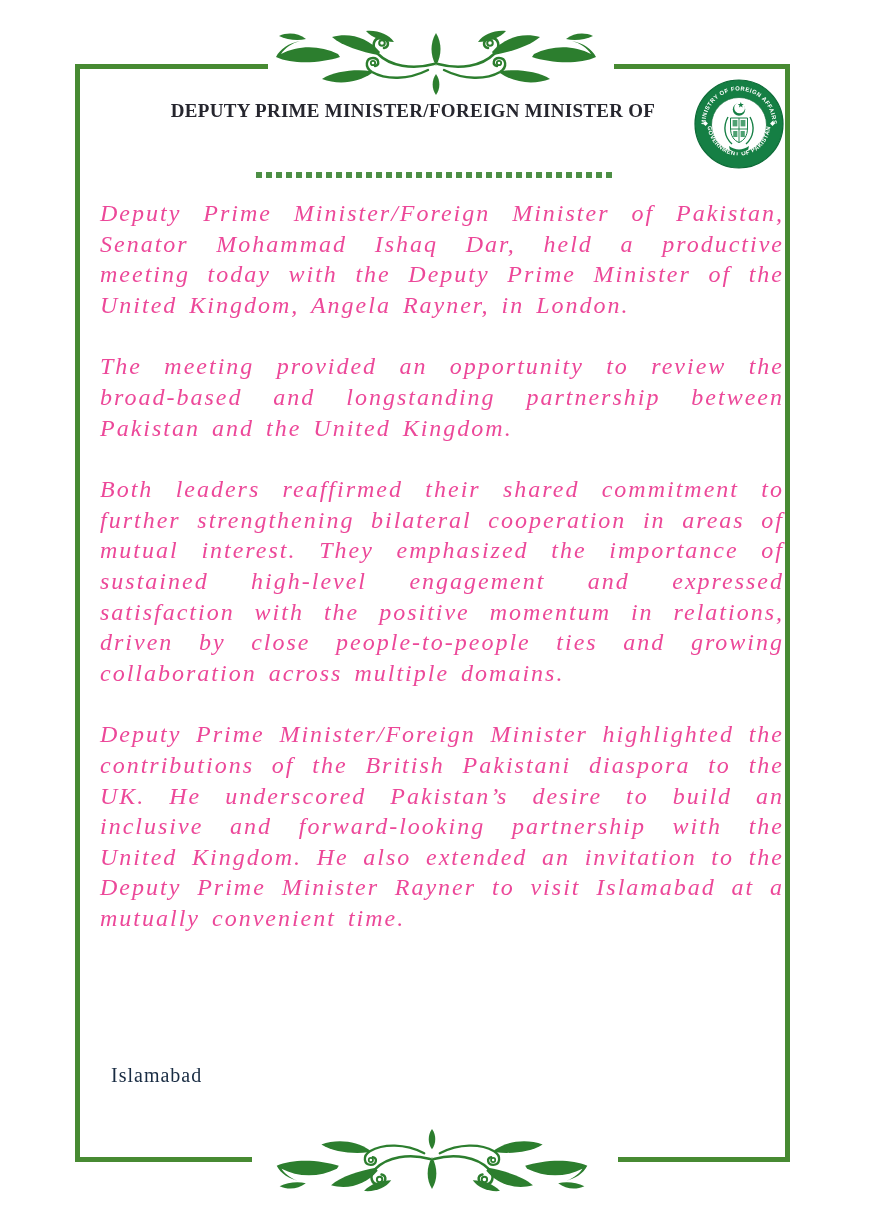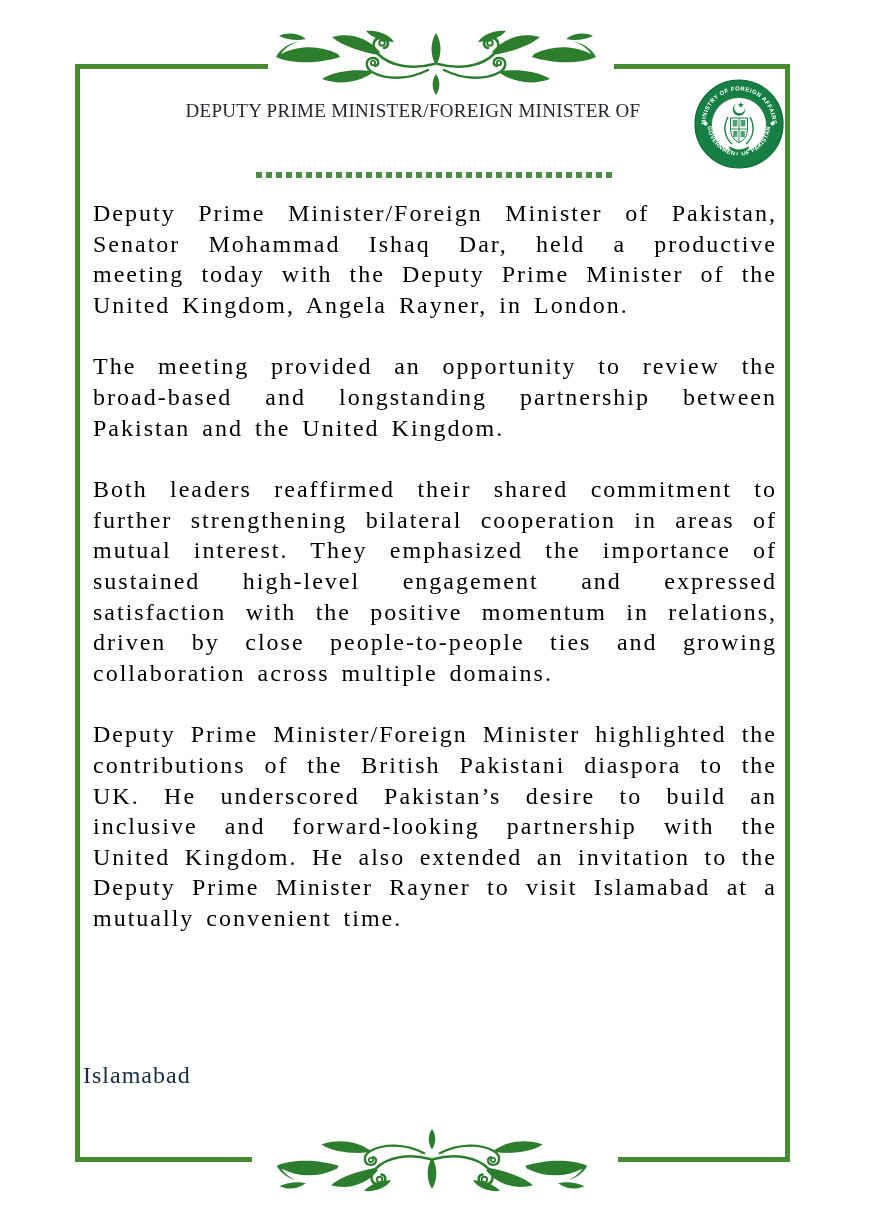--- a/index.html
+++ b/index.html
@@ -22,41 +22,42 @@
   .ornament { position:absolute; z-index:3; }
   .ornament-top    { left:276px; top:30px;   width:320px; height:68px; }
   .ornament-bottom { left:272px; top:1126px; width:320px; height:66px; transform:scaleY(-1); }
 
   .seal { position:absolute; left:694px; top:79px; width:90px; height:90px; z-index:3; }
   .seal-arc-text { font-family:"Liberation Sans", sans-serif; font-size:5.9px; font-weight:bold;
                    fill:#ffffff; letter-spacing:0.5px; }
 
   .title-block {
     position:absolute; left:93px; top:100px; width:640px; z-index:4;
-    text-align:center; color:#26262e; font-weight:normal;
+    text-align:center; color:#26262e; font-weight:bold;
     font-size:19px; line-height:21.5px; letter-spacing:0.3px;
   }
   .title-line { white-space:nowrap; }
 
   .dotted-sep {
     position:absolute; left:256px; top:172px; width:357px; height:6px; z-index:4;
     background:repeating-linear-gradient(to right, #4d8f45 0 6px, transparent 6px 10px);
   }
 
   .body-block {
-    position:absolute; left:93px; top:198px; width:684px; z-index:4;
-    color:#000000; font-size:24px; line-height:30.6px;
+    position:absolute; left:100px; top:198px; width:684px; z-index:4;
+    color:#ec4899; font-size:24px; line-height:30.6px;
     letter-spacing:2px; word-spacing:4px;
     text-align:justify;
+    font-style:italic;
   }
   .body-block p { margin-bottom:31px; }
 
   .footer-block {
-    position:absolute; left:83px; top:1060px; width:420px; z-index:4;
-    color:#192c43; font-size:24px; line-height:30.8px; letter-spacing:1px;
+    position:absolute; left:111px; top:1060px; width:420px; z-index:4;
+    color:#192c43; font-size:20px; line-height:30.8px; letter-spacing:1px;
   }
 </style>
 </head>
 <body>
 
 <svg width="0" height="0" style="position:absolute">
   <defs>
     <g id="flourish-full">
 
       <path fill="#2c7e2e" d="M160 3 C166 13 166 25 160 36 C154 25 154 13 160 3 Z"></path>

